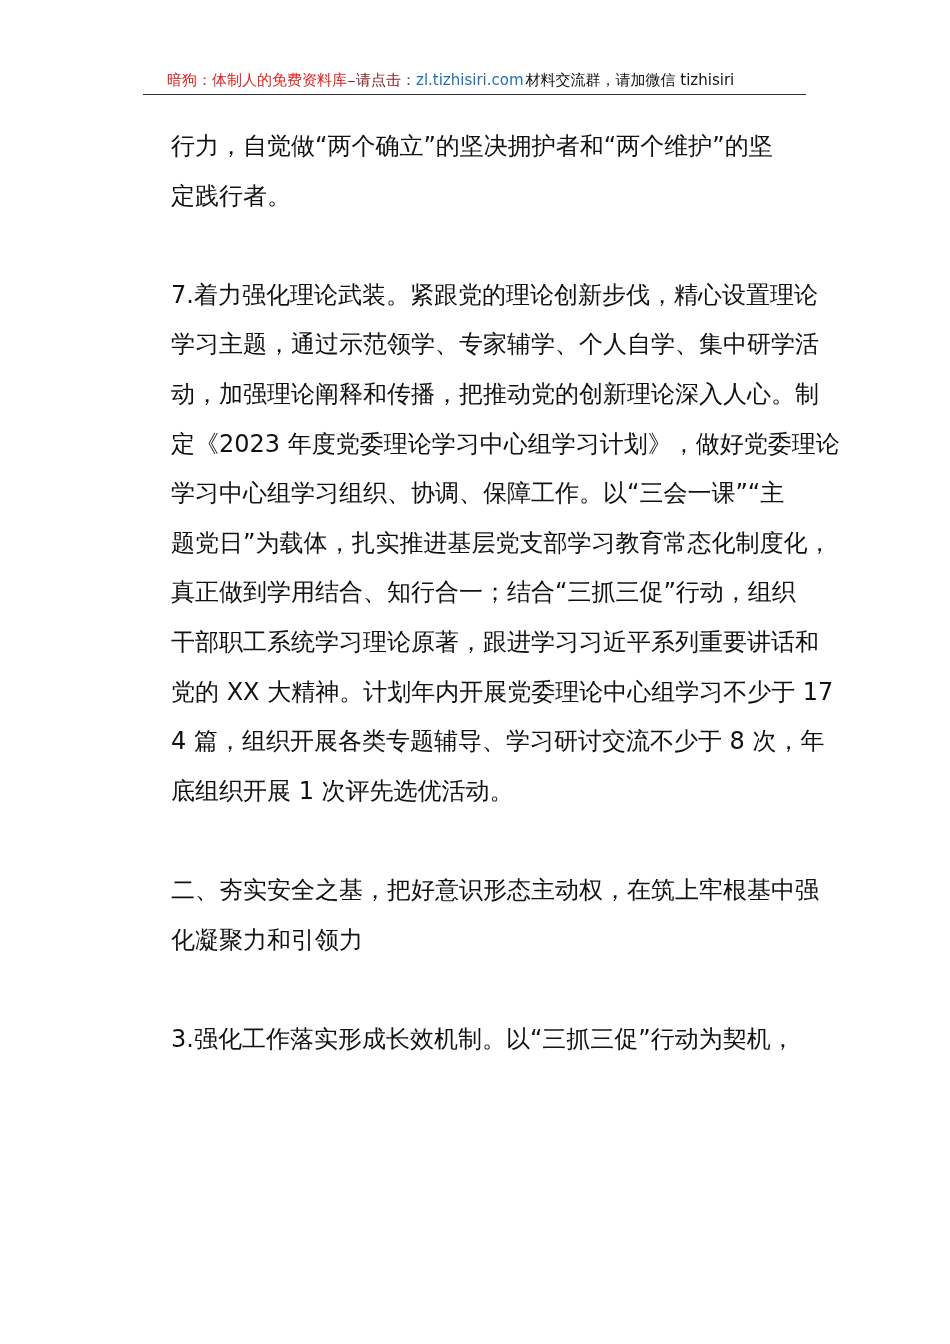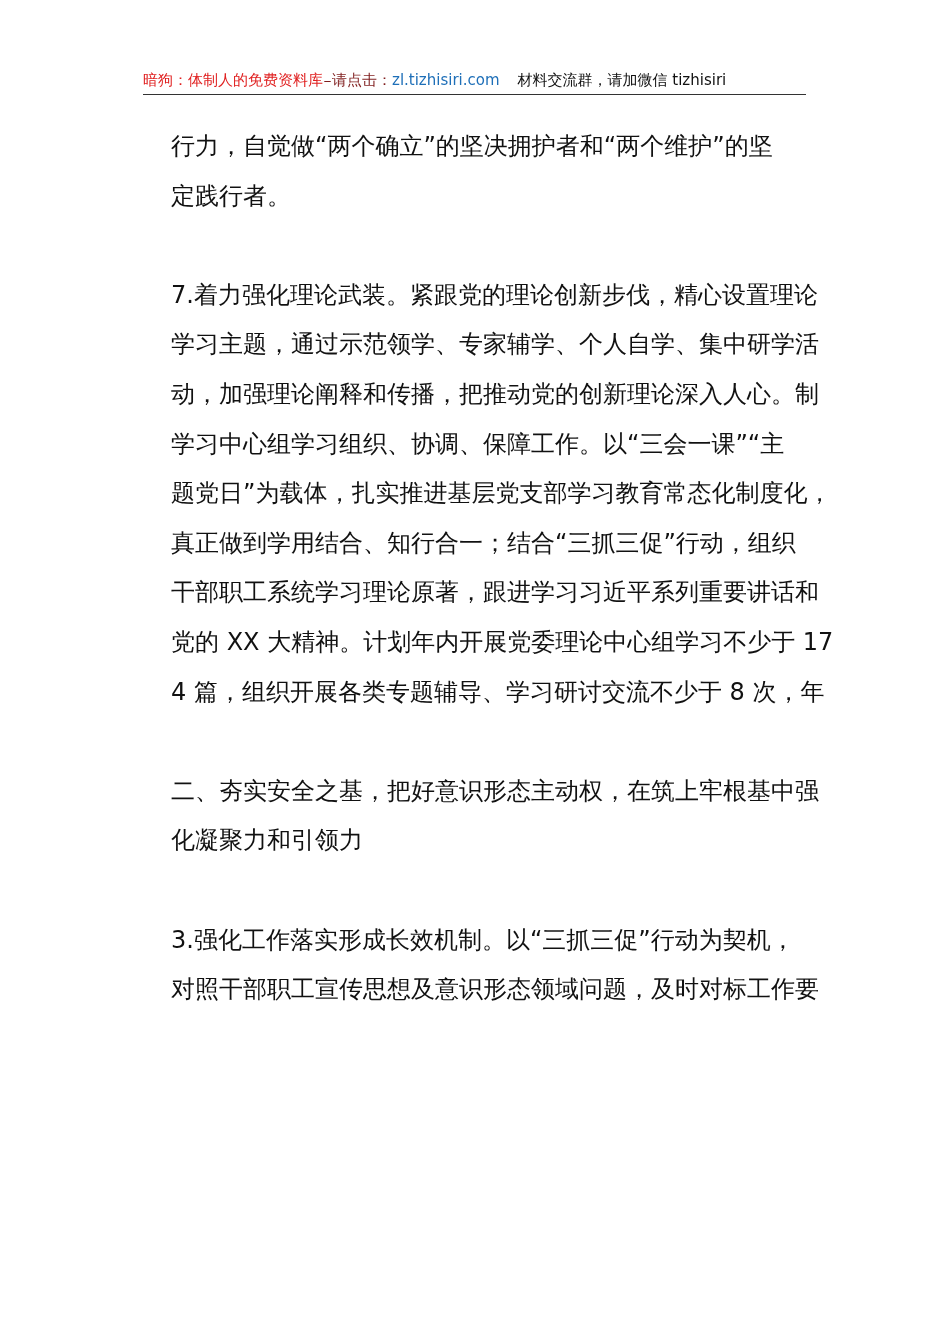--- a/index.html
+++ b/index.html
@@ -19,24 +19,24 @@
       position: absolute;
       left: 143px;
       top: 68px;
       width: 663px;
       height: 26px;
       border-bottom: 1.5px solid #333333;
       font-size: 15px;
       line-height: 24px;
       white-space: nowrap;
     }
-    .header .brand { color: #e02020; }
+    .header .brand { color: #e02020; margin-left: 24px; }
     .header .prompt { color: #7f1d1d; font-family: Liberation Mono, monospace; }
     .header .link { color: #1e6fb8; text-decoration: none; }
-    .header .group { color: #111111; margin-left: 18px; }
+    .header .group { color: #111111; margin-left: 2px; }
     .content {
       position: absolute;
       left: 143px;
       top: 122px;
       width: 664px;
       font-size: 24px;
       line-height: 49.6px;
     }
     .line {
       height: 49.6px;
@@ -56,30 +56,31 @@
 <div class="content">
   <div>
     <div class="line">行力，自觉做“两个确立”的坚决拥护者和“两个维护”的坚</div>
     <div class="line">定践行者。</div>
   </div>
   <div class="gap"></div>
   <div>
     <div class="line">7.着力强化理论武装。紧跟党的理论创新步伐，精心设置理论</div>
     <div class="line">学习主题，通过示范领学、专家辅学、个人自学、集中研学活</div>
     <div class="line">动，加强理论阐释和传播，把推动党的创新理论深入人心。制</div>
+    <div class="line">定《2023 年度党委理论学习中心组学习计划》，做好党委理论</div>
     <div class="line">学习中心组学习组织、协调、保障工作。以“三会一课”“主</div>
     <div class="line">题党日”为载体，扎实推进基层党支部学习教育常态化制度化，</div>
     <div class="line">真正做到学用结合、知行合一；结合“三抓三促”行动，组织</div>
     <div class="line">干部职工系统学习理论原著，跟进学习习近平系列重要讲话和</div>
     <div class="line">党的 XX 大精神。计划年内开展党委理论中心组学习不少于 17</div>
     <div class="line">4 篇，组织开展各类专题辅导、学习研讨交流不少于 8 次，年</div>
+    <div class="line">底组织开展 1 次评先选优活动。</div>
   </div>
   <div class="gap"></div>
   <div>
     <div class="line">二、夯实安全之基，把好意识形态主动权，在筑上牢根基中强</div>
     <div class="line">化凝聚力和引领力</div>
   </div>
   <div class="gap"></div>
   <div>
     <div class="line">3.强化工作落实形成长效机制。以“三抓三促”行动为契机，</div>
-    <div class="line">对照干部职工宣传思想及意识形态领域问题，及时对标工作要</div>
   </div>
 </div>
 
 </body></html>

